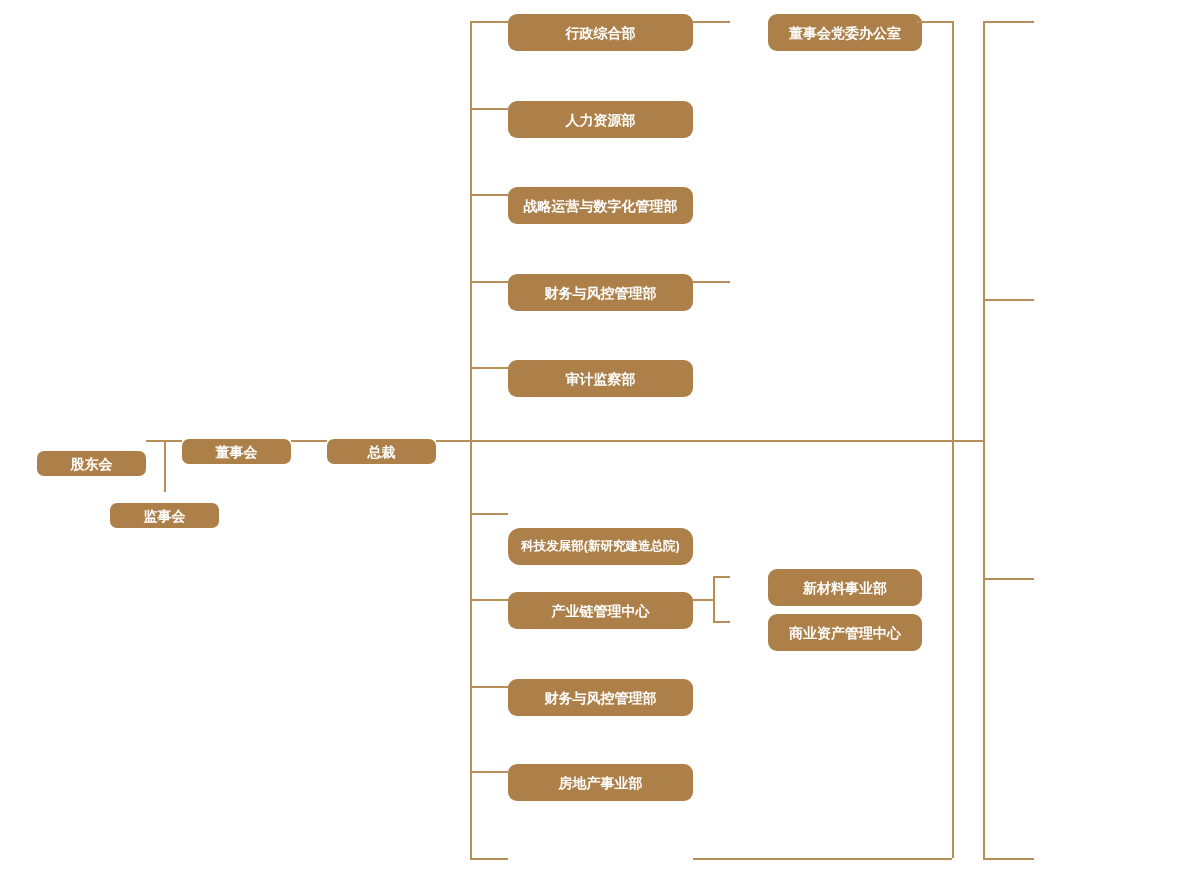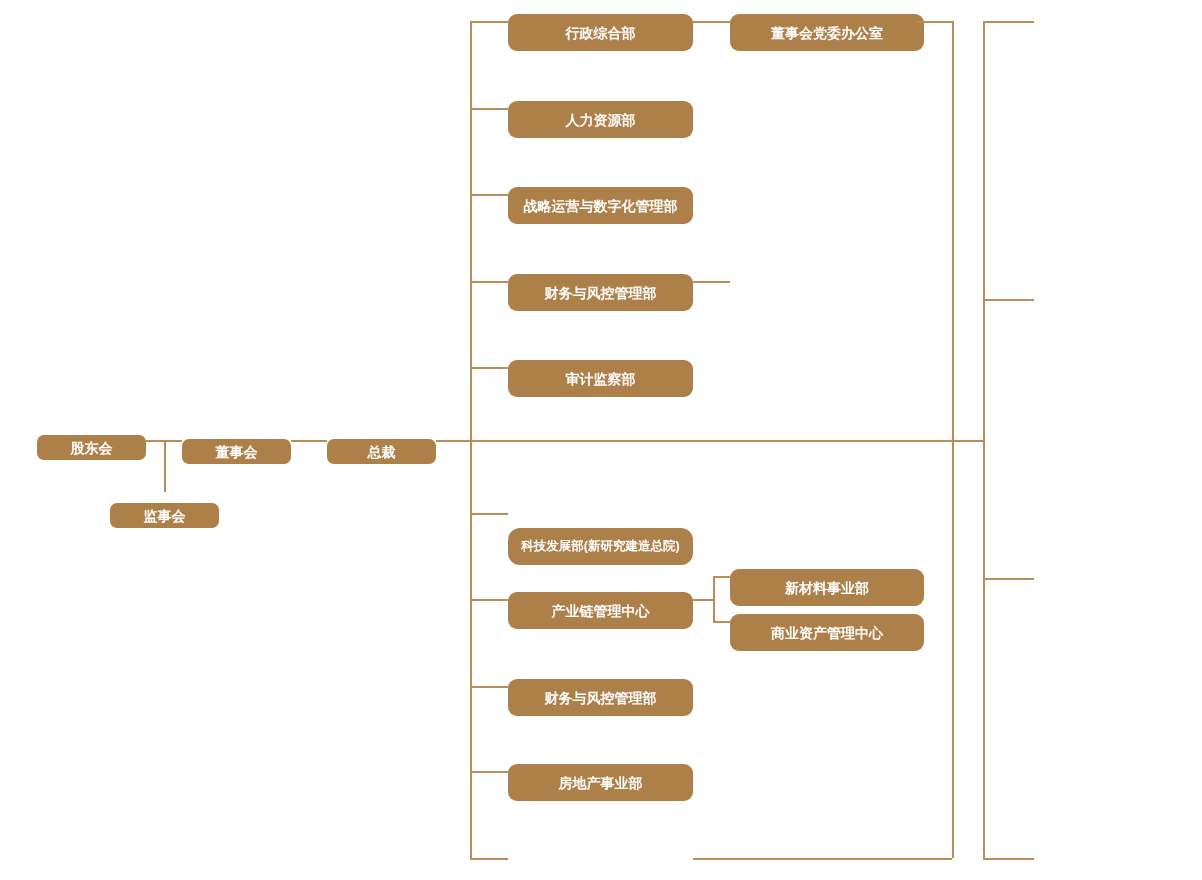--- a/index.html
+++ b/index.html
@@ -17,31 +17,31 @@
     display:flex;align-items:center;justify-content:center;
     font-weight:bold;font-size:14px;line-height:1;
     border-radius:9px;
     box-sizing:border-box;
     text-align:center;
     white-space:nowrap;
     margin-top:11px;
   }
   .node.small{width:109px;height:25px;border-radius:7px;}
   .node.dept{left:508px;width:185px;height:37px;}
-  .node.sub{left:730px;width:194px;height:37px;}
+  .node.sub{left:768px;width:154px;height:37px;}
   .node.fs12{font-size:12.5px;}
   .hline{position:absolute;height:1.5px;background:var(--line,#b78d58);}
   .vline{position:absolute;width:1.5px;background:var(--line,#b78d58);}
 </style>
 </head>
 <body>
 
 <div class="canvas">
 
-  <div class="node small" style="left:37px;top:424px;">股东会</div>
+  <div class="node small" style="left:37px;top:440px;">股东会</div>
   <div class="node small" style="left:182px;top:428px;">董事会</div>
   <div class="node small" style="left:327px;top:428px;">总裁</div>
   <div class="node small" style="left:110px;top:492px;">监事会</div>
 
   <div class="node dept" style="top:3px;">行政综合部</div>
   <div class="node dept" style="top:90px;">人力资源部</div>
   <div class="node dept" style="top:176px;">战略运营与数字化管理部</div>
   <div class="node dept" style="top:263px;">财务与风控管理部</div>
   <div class="node dept" style="top:349px;">审计监察部</div>
   <div class="node dept fs12" style="top:517px;border-radius:12px;">科技发展部(新研究建造总院)</div>

